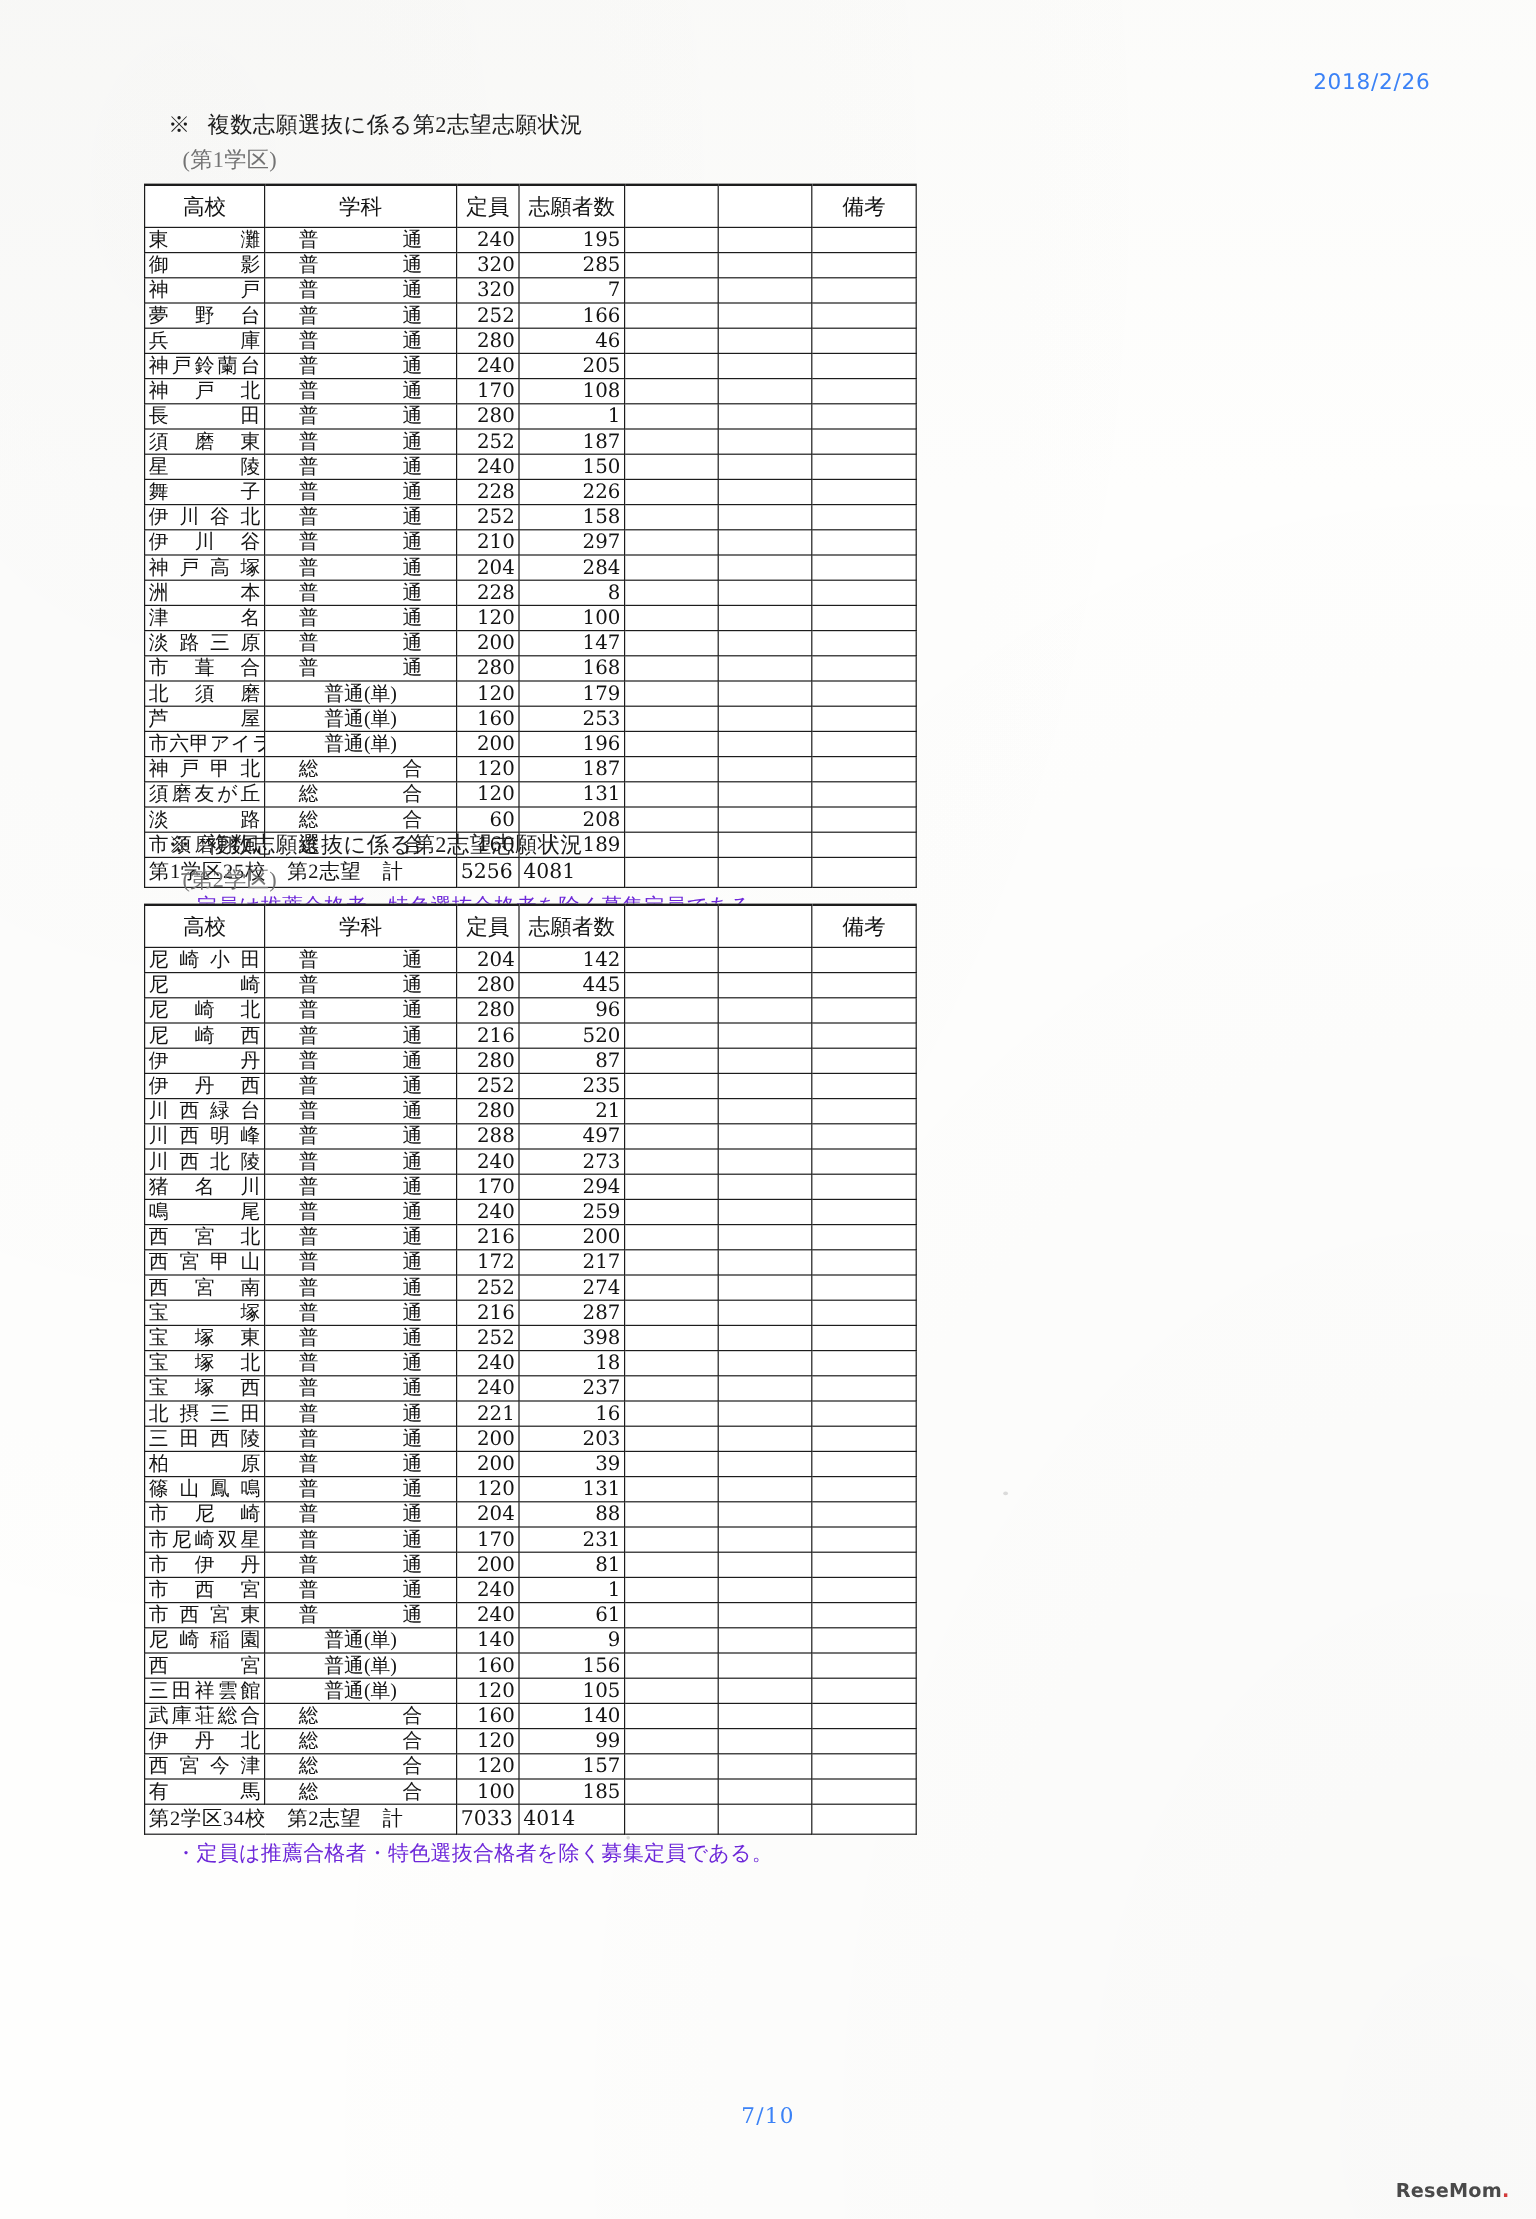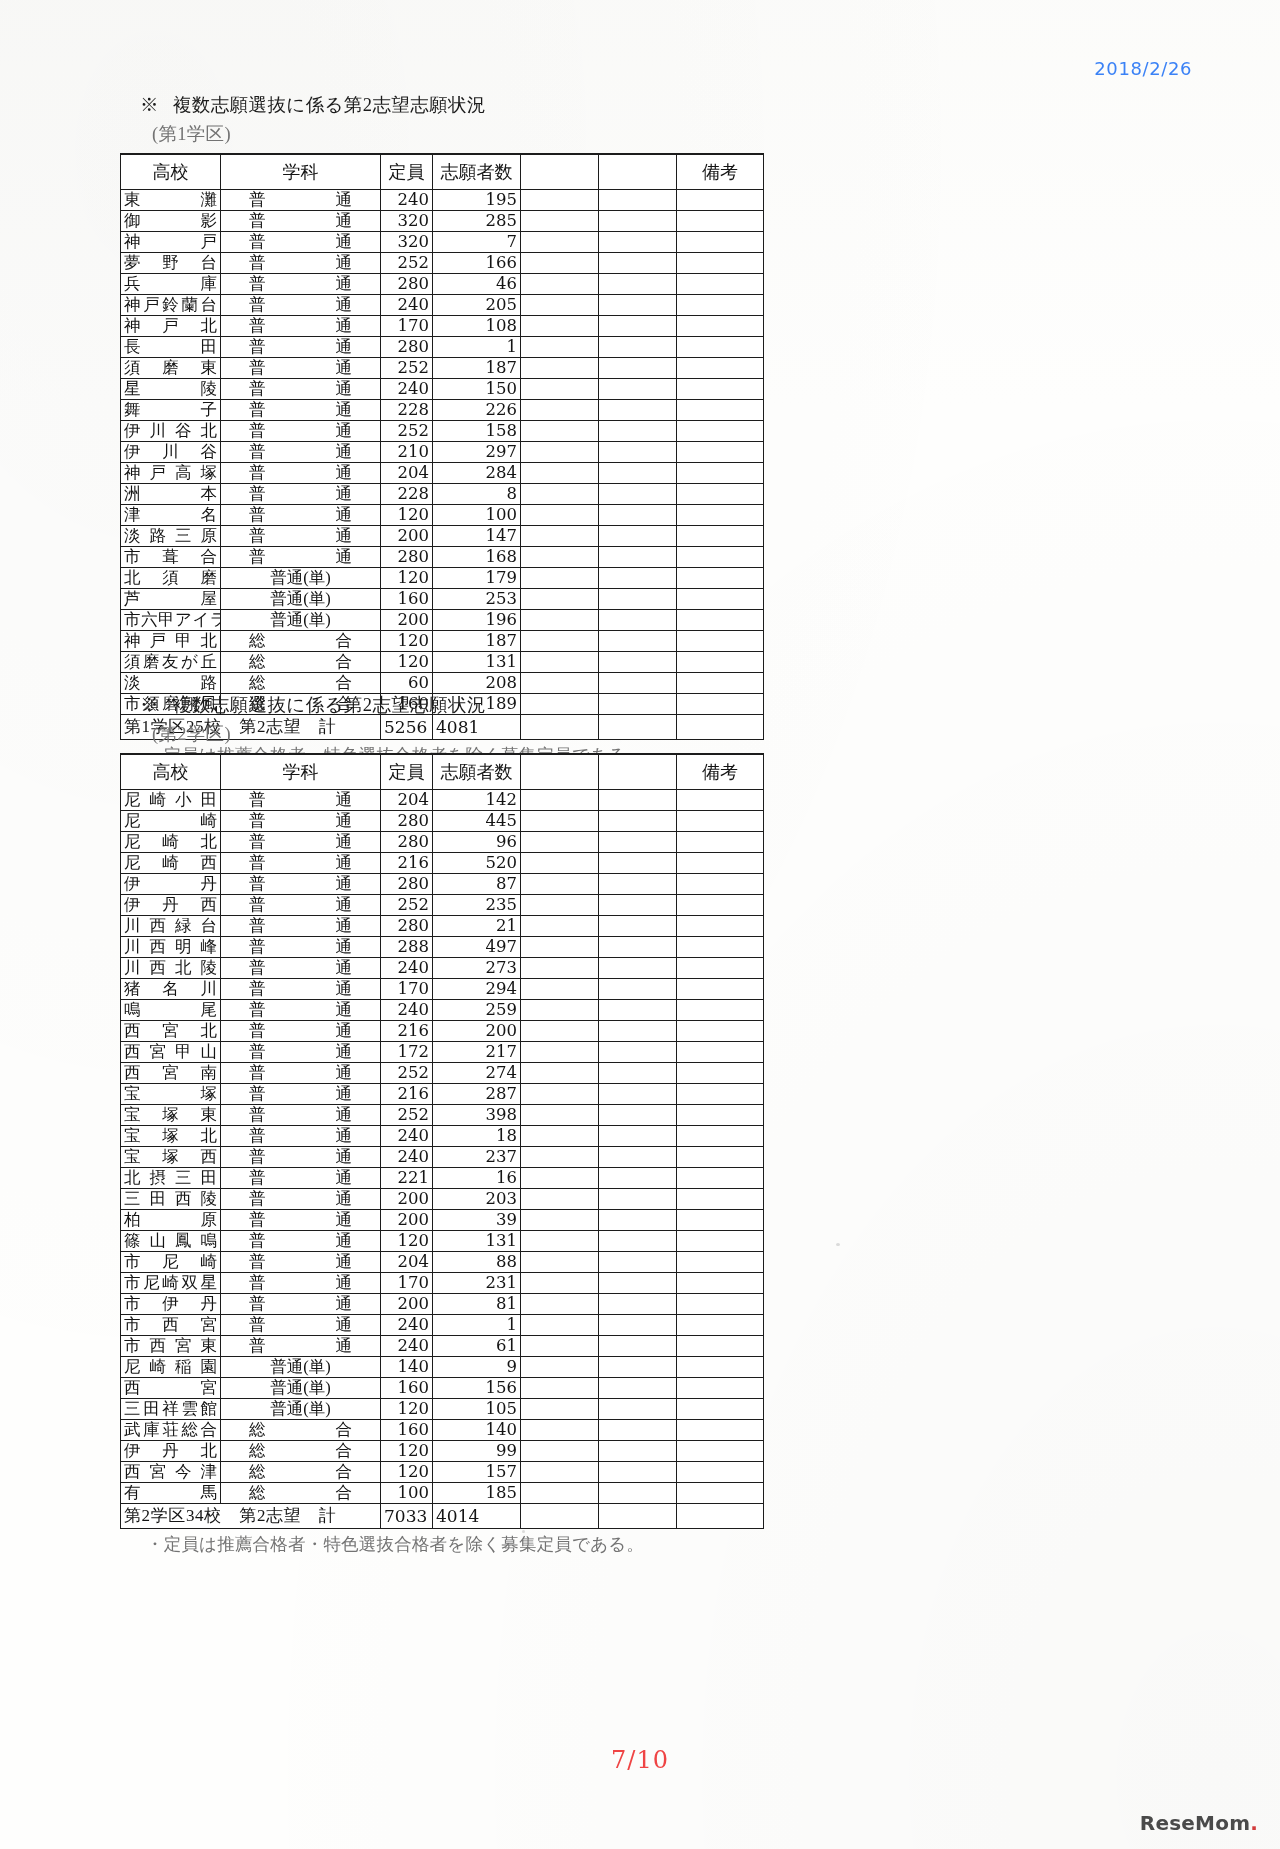--- a/index.html
+++ b/index.html
@@ -131,39 +131,39 @@
     height: 24px;
   }
   tr.total td.total-label {
     letter-spacing: 0.6px;
   }
   .note {
     margin-left: 146px;
     margin-top: 3px;
     font-size: 17.5px;
     letter-spacing: 0.2px;
-    color: #737373;
+    color: #6d28d9;
   }
   .page-number {
     position: absolute;
     bottom: 75px;
     left: 0;
     width: 100%;
     text-align: center;
     font-family: "DejaVu Serif", serif;
-    font-size: 24px;
-    color: #ef4444;
+    font-size: 18px;
+    color: #3b82f6;
     letter-spacing: 1px;
   }
   .watermark {
     position: absolute;
     right: 22px;
     bottom: 14px;
     font-family: "DejaVu Sans", sans-serif;
-    font-size: 20px;
+    font-size: 16px;
     font-weight: bold;
     color: #4a4a4a;
     letter-spacing: 0.2px;
   }
   .watermark .dot { color: #d23b3b; }
   .speck {
     position: absolute;
     background: #b9b9b9;
     border-radius: 50%;
     opacity: .5;

